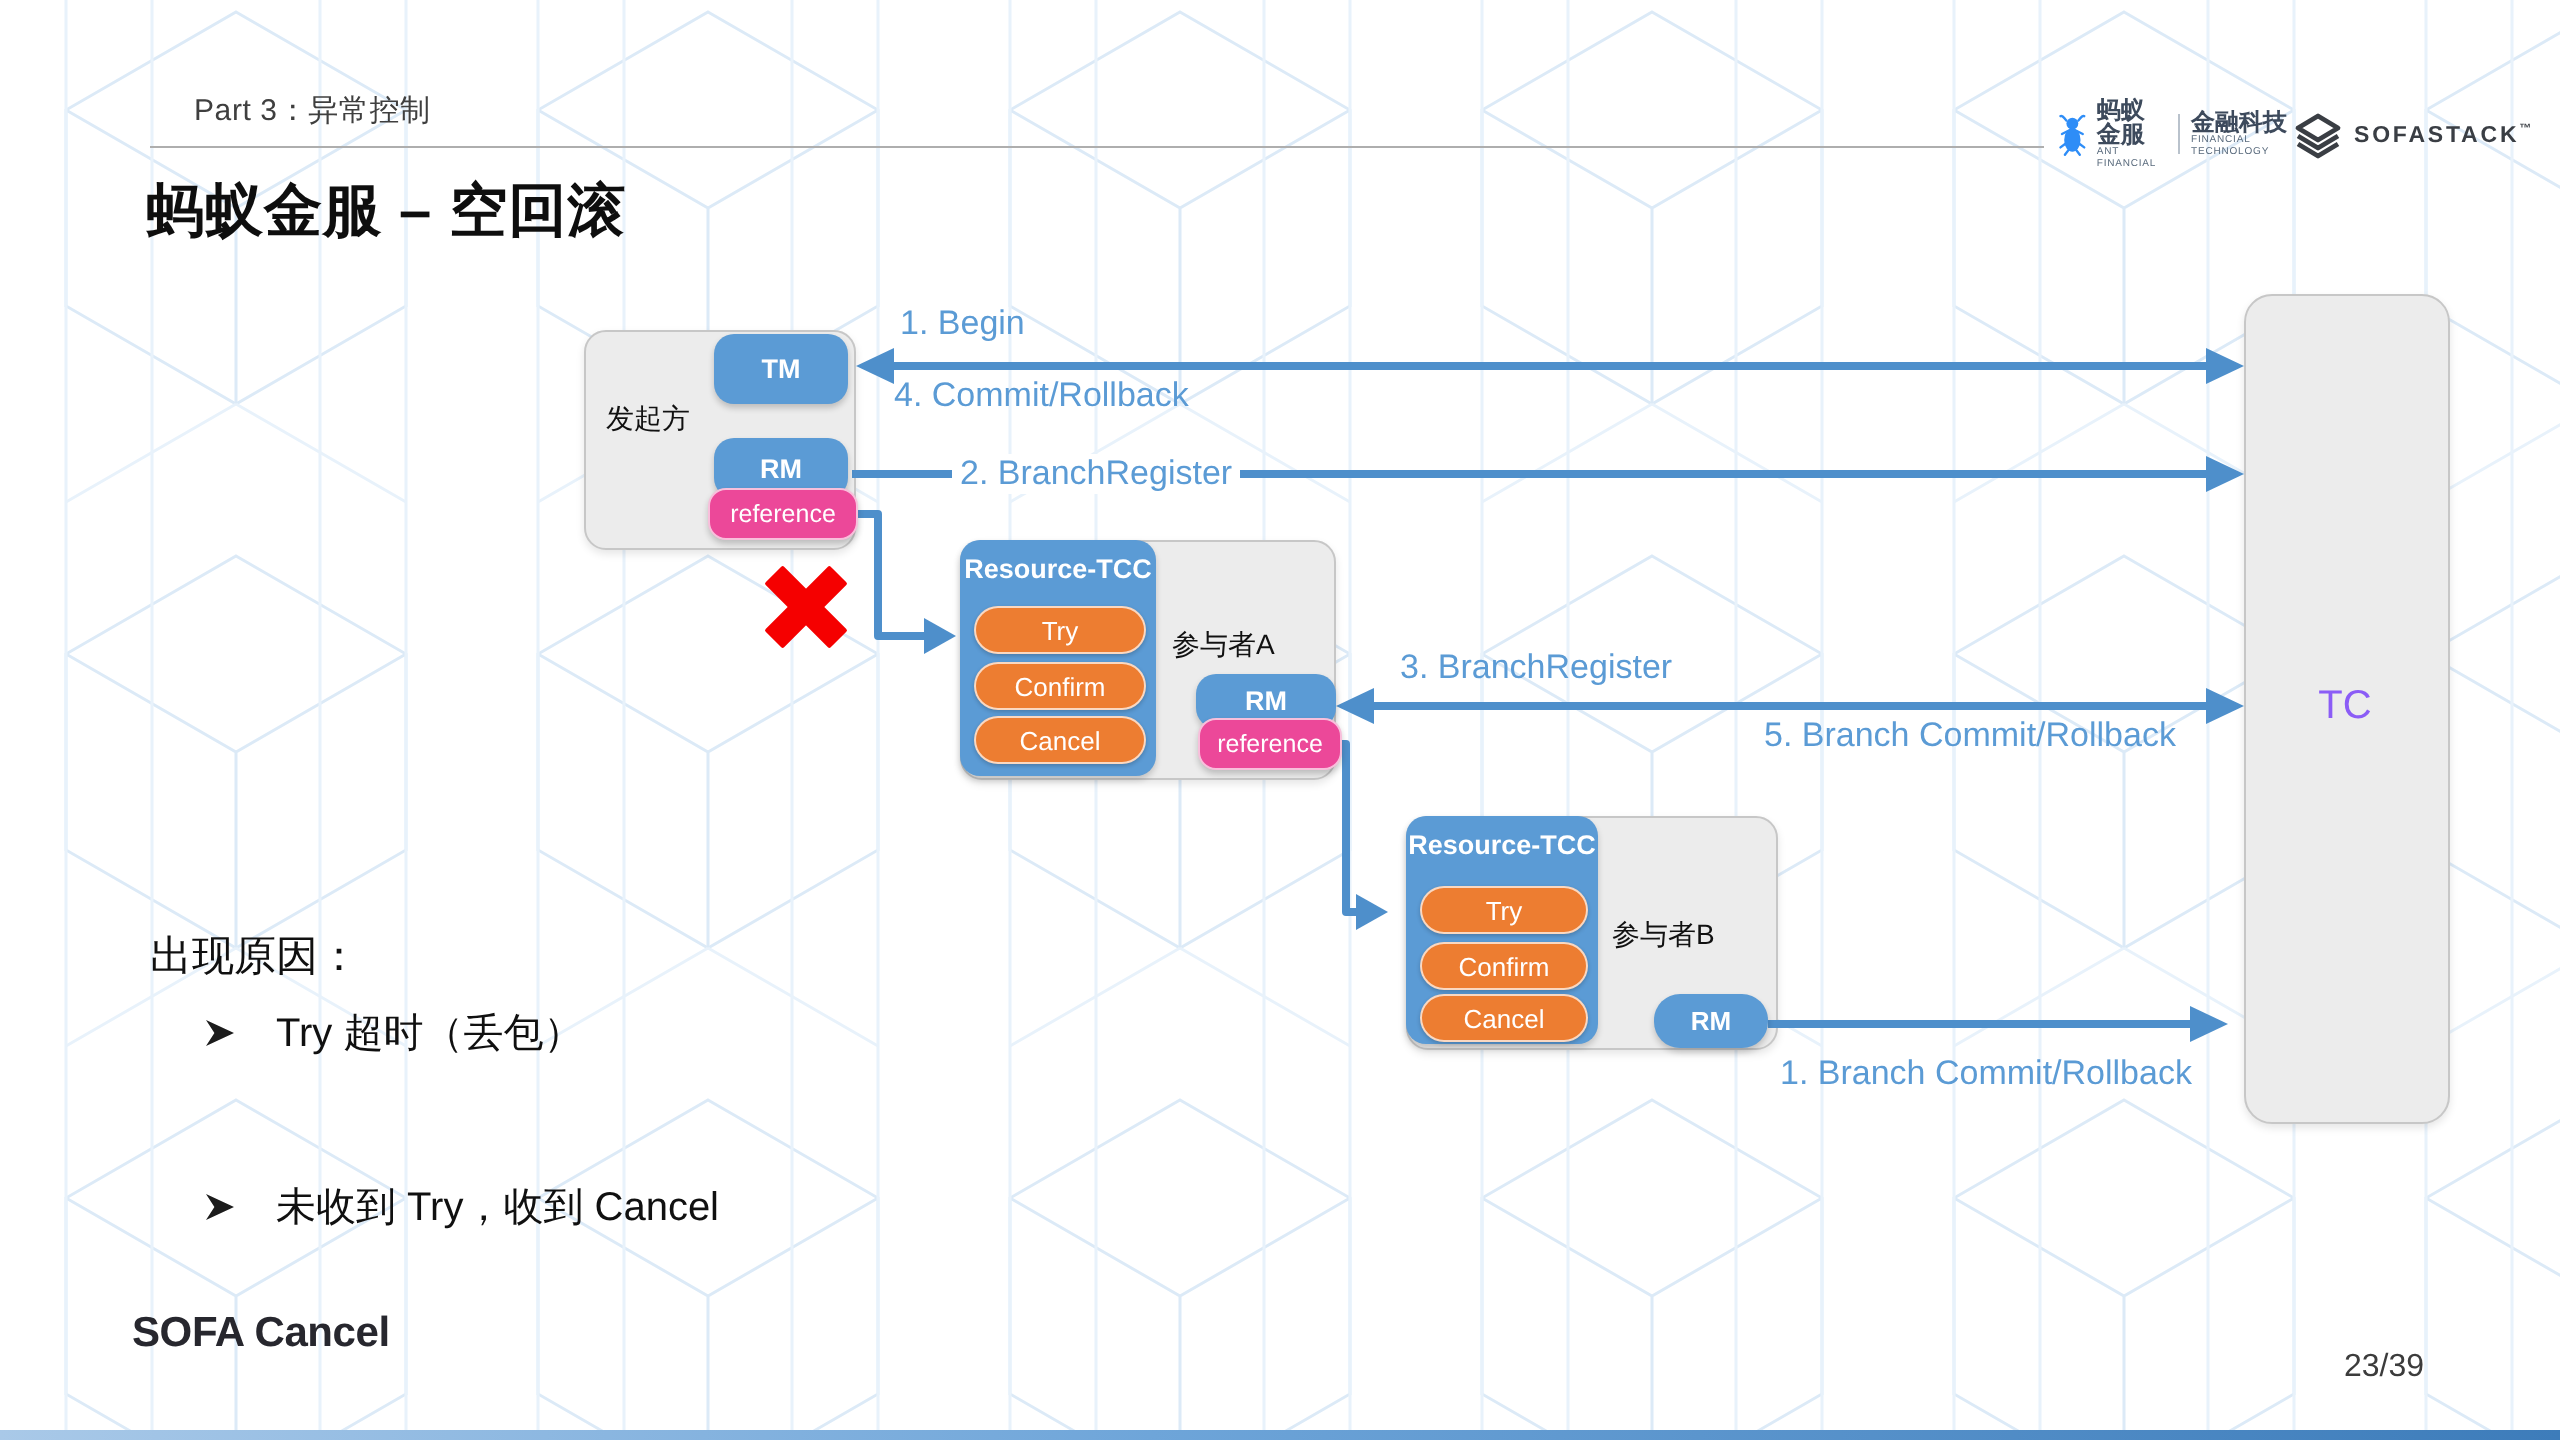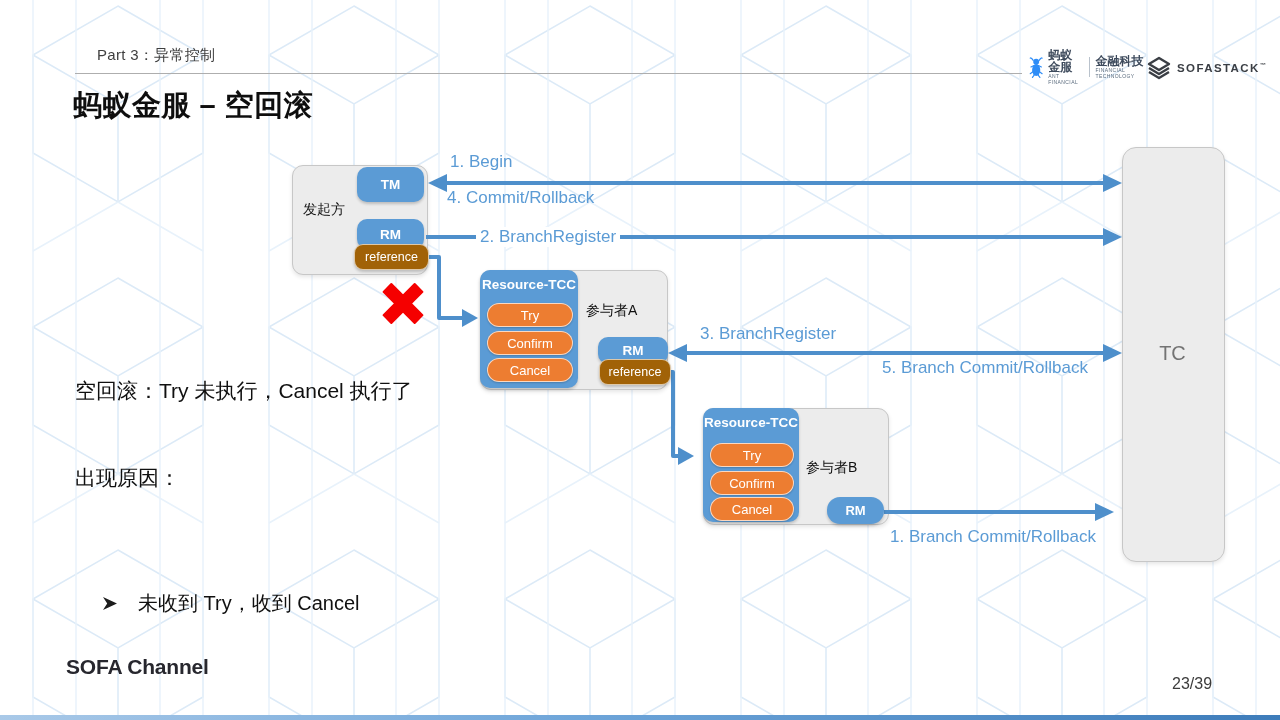--- a/index.html
+++ b/index.html
@@ -20,25 +20,25 @@
   .ant-sep{width:1px;height:20px;background:#b9c2cc;margin:0 6px;}
   .sofa-logo{left:1146px;top:55px;display:flex;align-items:center;}
   .sofa-text{font-size:11.5px;font-weight:700;letter-spacing:1.4px;color:#3a3e44;margin-left:5px;}
   .sofa-tm{font-size:6px;vertical-align:super;color:#3a3e44;}
   
   .gray-box{position:absolute;background:#ececec;border:1px solid #c7c7c7;border-radius:11px;box-shadow:0 2px 4px rgba(0,0,0,.10);}
   .blue-panel{position:absolute;background:#5b9bd5;border-radius:10px;box-shadow:0 2px 3px rgba(0,0,0,.18);}
   .panel-title{position:absolute;color:#fff;font-size:13.5px;font-weight:700;text-align:center;}
   .chip{position:absolute;display:flex;align-items:center;justify-content:center;color:#fff;box-shadow:0 2px 3px rgba(0,0,0,.2);}
   .chip-blue{background:#5b9bd5;border-radius:10px;font-size:13.5px;font-weight:700;}
-  .chip-orange{background:#a16207;border:1px solid rgba(255,255,255,.65);border-radius:9px;font-size:12.5px;}
+  .chip-orange{background:#ec4899;border:1px solid rgba(255,255,255,.65);border-radius:9px;font-size:12.5px;}
   .pill{position:absolute;background:#ed7d31;border:1px solid rgba(255,255,255,.7);border-radius:12px;
         display:flex;align-items:center;justify-content:center;color:#fff;font-size:13px;box-shadow:0 1px 2px rgba(0,0,0,.2);}
   .node-label{position:absolute;font-size:14px;color:#111;}
-  .tc-label{position:absolute;font-size:20px;color:#737373;}
+  .tc-label{position:absolute;font-size:20px;color:#8b5cf6;}
   .arrow-label{position:absolute;font-size:17px;color:#5b9bd5;white-space:nowrap;}
   .arrow-label.on-line{background:#ffffff;padding:0 4px;}
   
   .cross{left:382px;top:282px;width:42px;height:42px;z-index:6;}
   .cross span{position:absolute;left:-2px;top:15px;width:46px;height:13px;background:#f50000;border-radius:1px;}
   .cross span:nth-child(1){transform:rotate(45deg);}
   .cross span:nth-child(2){transform:rotate(-45deg);}
   
   .headline{left:75px;top:377px;font-size:21px;color:#101010;}
   .cause-title{left:75px;top:464px;font-size:21px;color:#101010;}
@@ -127,21 +127,21 @@
   <div class="chip chip-blue z3" style="left:357px;top:167px;width:67px;height:35px;">TM</div>
   <div class="chip chip-blue z3" style="left:357px;top:219px;width:67px;height:30px;">RM</div>
   <div class="chip chip-orange z4" style="left:354px;top:244px;width:73px;height:24px;">reference</div>
 
   <div class="gray-box z1" style="left:480px;top:270px;width:186px;height:118px;"></div>
   <div class="blue-panel z2" style="left:480px;top:270px;width:98px;height:118px;"></div>
   <div class="panel-title z3" style="left:480px;top:277px;width:98px;">Resource-TCC</div>
   <div class="pill z3" style="left:487px;top:303px;width:84px;height:22px;">Try</div>
   <div class="pill z3" style="left:487px;top:331px;width:84px;height:22px;">Confirm</div>
   <div class="pill z3" style="left:487px;top:358px;width:84px;height:22px;">Cancel</div>
-  <div class="node-label z3" style="left:586px;top:302px;text-align:right;">参与者A</div>
+  <div class="node-label z3" style="left:586px;top:314px;text-align:right;">参与者A</div>
   <div class="chip chip-blue z3" style="left:598px;top:337px;width:70px;height:27px;">RM</div>
   <div class="chip chip-orange z4" style="left:599px;top:359px;width:70px;height:24px;">reference</div>
 
   <div class="gray-box z1" style="left:703px;top:408px;width:184px;height:115px;"></div>
   <div class="blue-panel z2" style="left:703px;top:408px;width:96px;height:114px;"></div>
   <div class="panel-title z3" style="left:703px;top:415px;width:96px;">Resource-TCC</div>
   <div class="pill z3" style="left:710px;top:443px;width:82px;height:22px;">Try</div>
   <div class="pill z3" style="left:710px;top:471px;width:82px;height:22px;">Confirm</div>
   <div class="pill z3" style="left:710px;top:497px;width:82px;height:22px;">Cancel</div>
   <div class="node-label z3" style="left:806px;top:459px;">参与者B</div>
@@ -173,24 +173,27 @@
   <div class="arrow-label on-line z4" style="left:476px;top:227px;">2. BranchRegister</div>
   <div class="arrow-label z4" style="left:700px;top:324px;">3. BranchRegister</div>
   <div class="arrow-label z4" style="left:882px;top:358px;">5. Branch Commit/Rollback</div>
   <div class="arrow-label z4" style="left:890px;top:527px;">1. Branch Commit/Rollback</div>
 
   <div class="abs cross">
       <span></span>
       <span></span>
     </div>
 
-  <div class="abs headline">空回滚：Try 未执行，Cancel 执行了</div>
   <div class="abs cause-title">出现原因：</div>
+  <div class="bullet-row" style="top:503px;">
+    <span class="bullet-icon"></span>
+    <span>Try 超时（丢包）</span>
+  </div>
   <div class="bullet-row" style="top:590px;">
     <span class="bullet-icon"></span>
     <span>未收到 Try，收到 Cancel</span>
   </div>
 
-  <div class="abs brand">SOFA Channel</div>
+  <div class="abs brand">SOFA Cancel</div>
   <div class="abs page-num">23/39</div>
   <div class="abs bottom-bar"></div>
 
 </div>
 
 </body></html>

